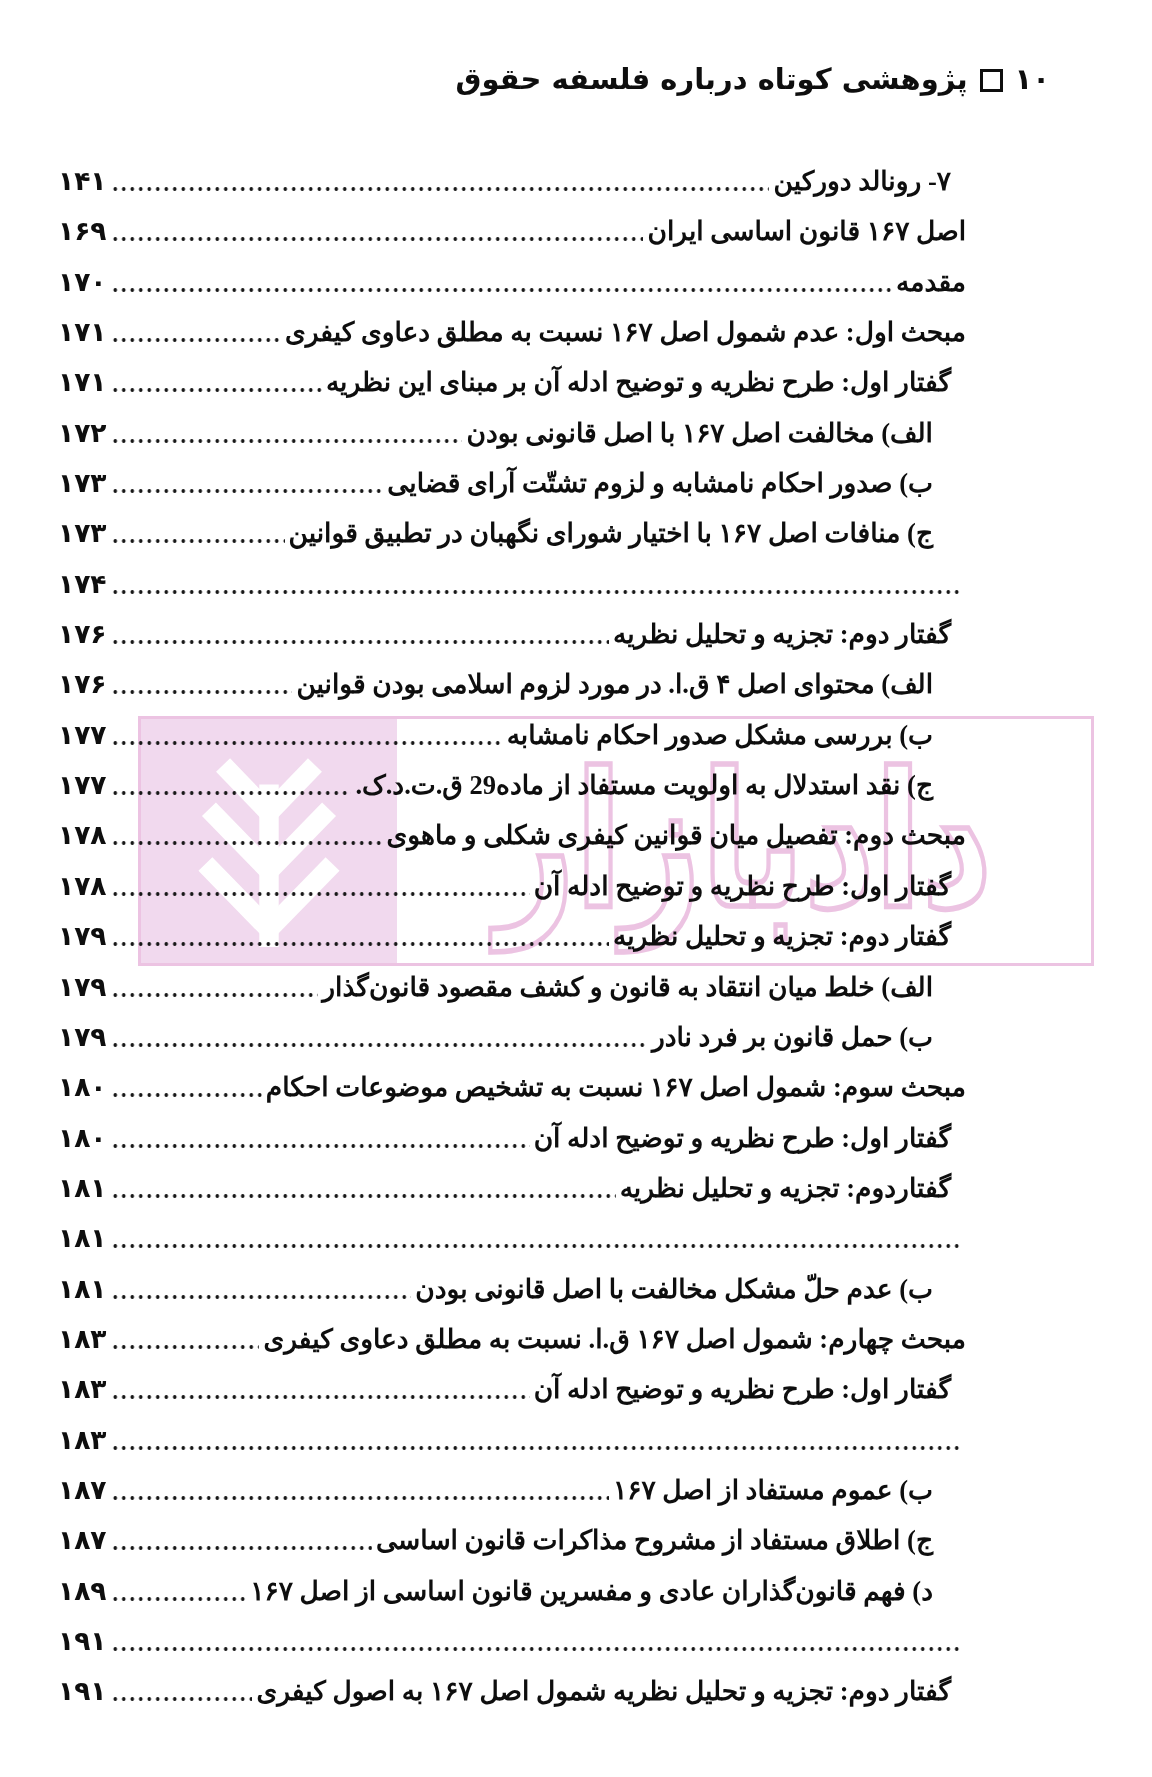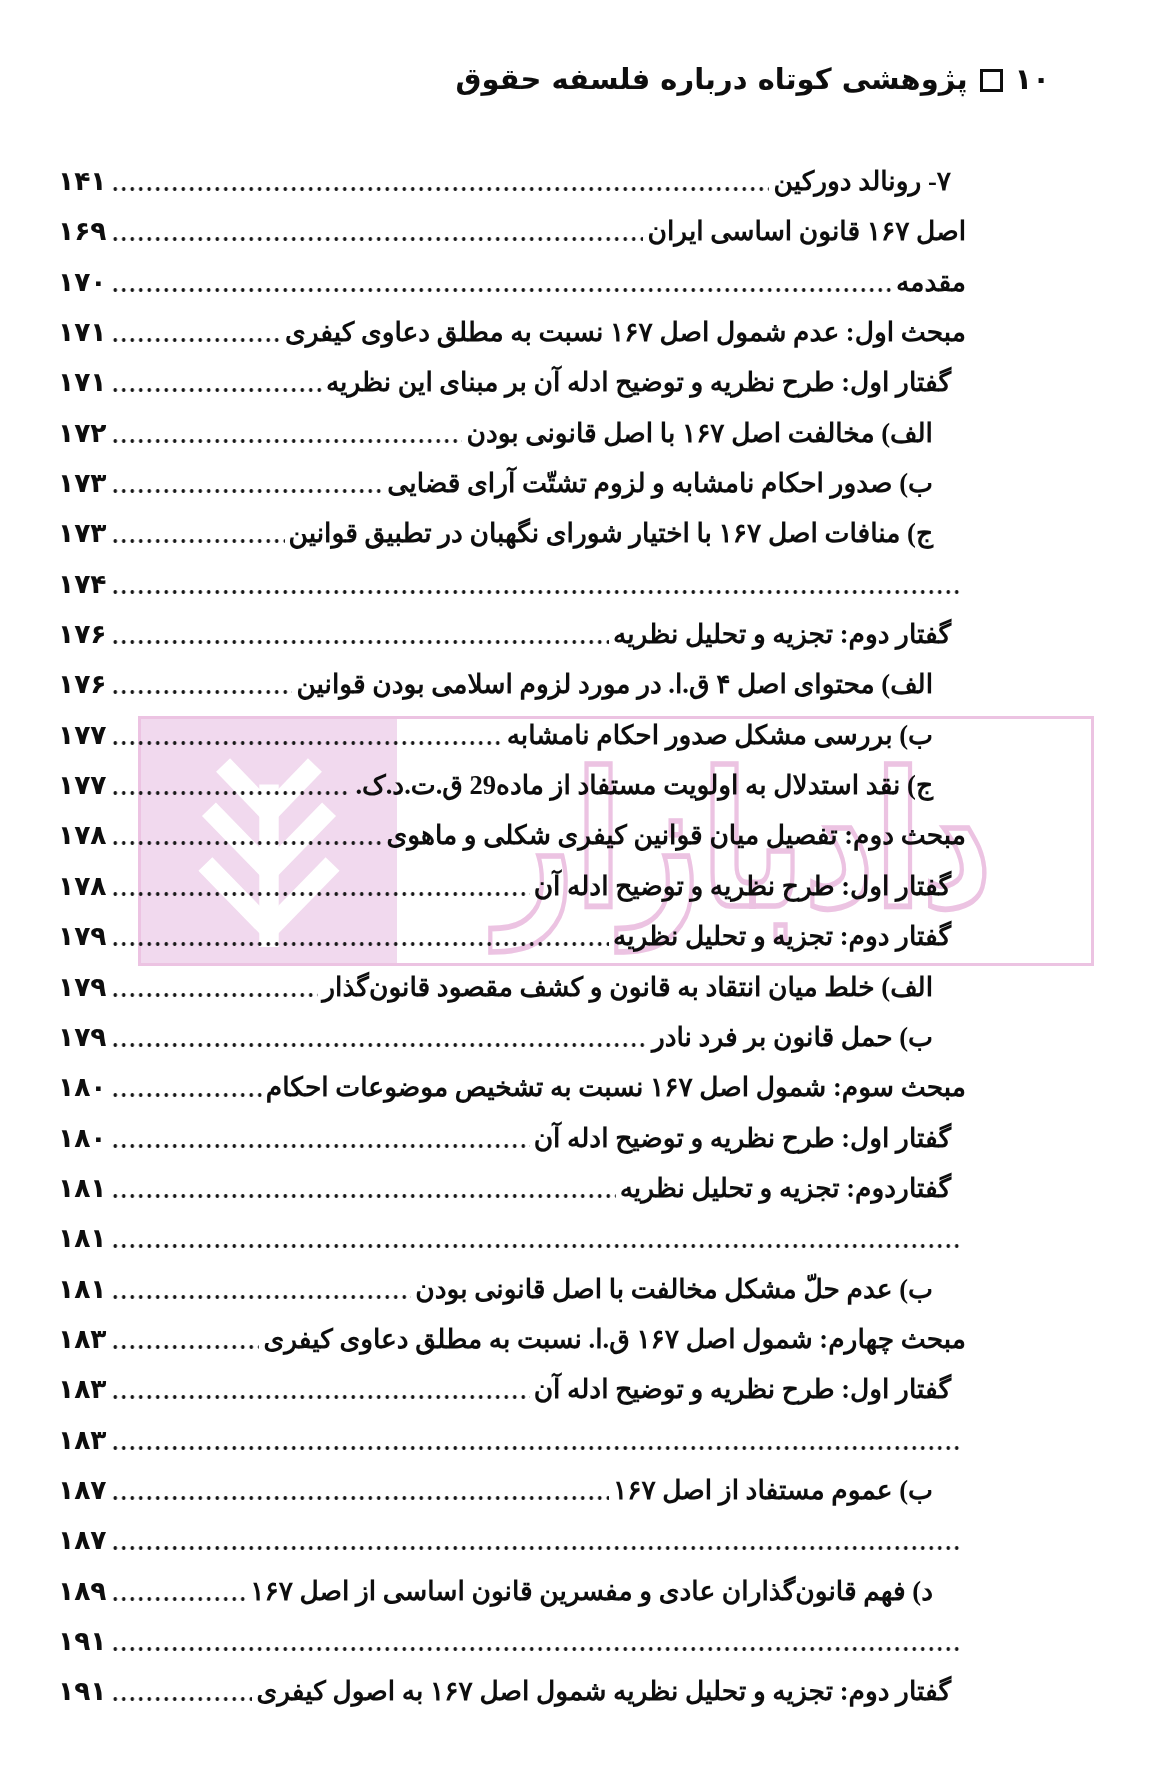--- a/index.html
+++ b/index.html
@@ -239,20 +239,21 @@
     <span class="pg">۱۸۳</span>
   </div>
 
   <div class="row lv2">
     <span class="t">ب) عموم مستفاد از اصل ۱۶۷</span>
     <span class="dots"></span>
     <span class="pg">۱۸۷</span>
   </div>
 
   <div class="row lv2">
+    <span class="t">ج) اطلاق مستفاد از مشروح مذاکرات قانون اساسی</span>
     <span class="dots"></span>
     <span class="pg">۱۸۷</span>
   </div>
 
   <div class="row lv2">
     <span class="t">د) فهم قانون‌گذاران عادی و مفسرین قانون اساسی از اصل ۱۶۷</span>
     <span class="dots"></span>
     <span class="pg">۱۸۹</span>
   </div>
 

